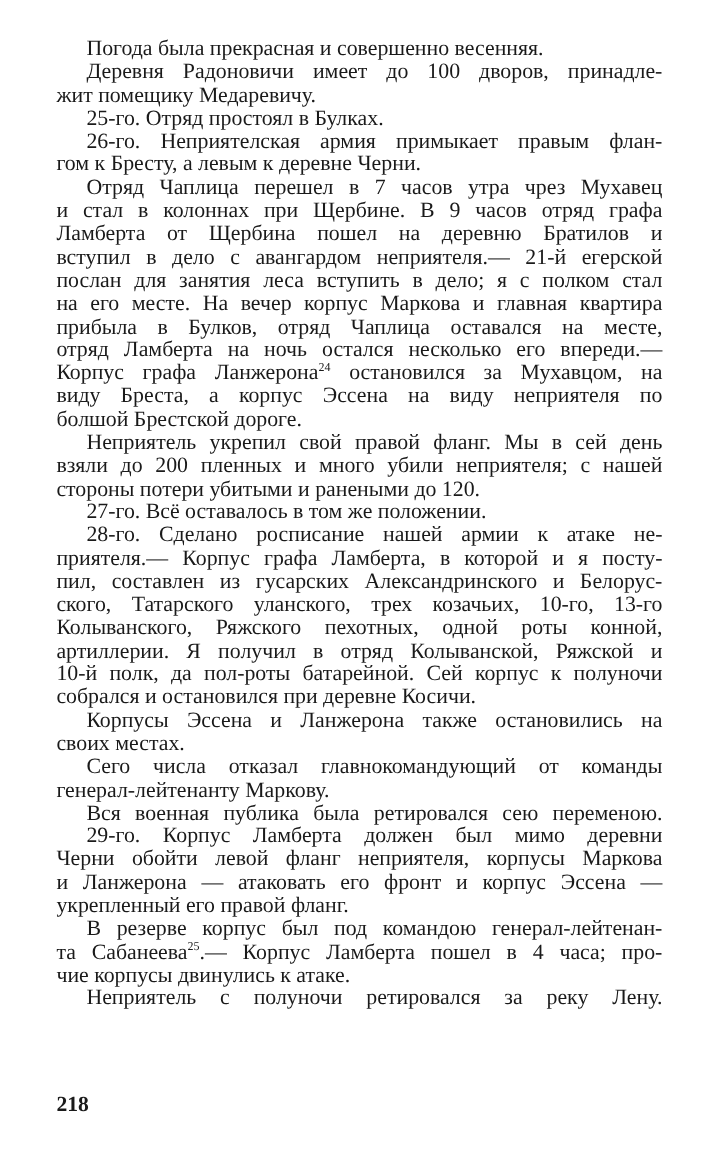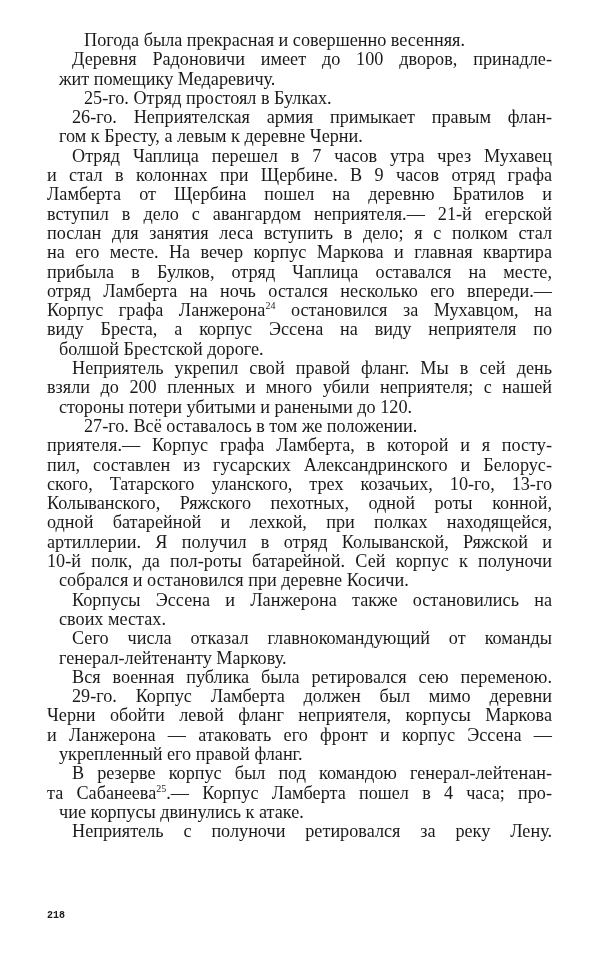--- a/index.html
+++ b/index.html
@@ -14,30 +14,30 @@
       line-height: 19.3px;
       color: #1a1a1a;
     }
     .line {
       display: block;
       white-space: nowrap;
       height: 19.3px;
       text-align: justify;
       text-align-last: justify;
     }
-    .line.last { text-align-last: left; margin-left: 12px; }
+    .line.last { text-align-last: left; }
     .line.indent { padding-left: 25px; }
     sup { font-size: 10px; line-height: 0; vertical-align: 7px; }
     .page-number {
       position: absolute;
       left: 47px;
       top: 910px;
-      font-family: Liberation Mono, monospace;
+      font-family: Liberation Serif, serif;
       font-weight: bold;
-      font-size: 10px;
+      font-size: 18px;
       color: #1a1a1a;
     }
   </style>
 </head>
 <body>
 
 <div class="page">
 
   <span class="line indent last">Погода была прекрасная и совершенно весенняя.</span>
 
@@ -60,25 +60,25 @@
   <span class="line"><span>Корпус графа Ланжерона</span><sup>24</sup><span> остановился за Мухавцом, на</span></span>
   <span class="line">виду Бреста, а корпус Эссена на виду неприятеля по</span>
   <span class="line last">болшой Брестской дороге.</span>
 
   <span class="line indent">Неприятель укрепил свой правой фланг. Мы в сей день</span>
   <span class="line">взяли до 200 пленных и много убили неприятеля; с нашей</span>
   <span class="line last">стороны потери убитыми и ранеными до 120.</span>
 
   <span class="line indent last">27-го. Всё оставалось в том же положении.</span>
 
+  <span class="line indent">28-го. Сделано росписание нашей армии к атаке не-</span>
   <span class="line">приятеля.— Корпус графа Ламберта, в которой и я посту-</span>
   <span class="line">пил, составлен из гусарских Александринского и Белорус-</span>
   <span class="line">ского, Татарского уланского, трех козачьих, 10-го, 13-го</span>
   <span class="line">Колыванского, Ряжского пехотных, одной роты конной,</span>
-  <span class="line">одной батарейной и лехкой, при полках находящейся,</span>
   <span class="line">артиллерии. Я получил в отряд Колыванской, Ряжской и</span>
   <span class="line">10-й полк, да пол-роты батарейной. Сей корпус к полуночи</span>
   <span class="line last">собрался и остановился при деревне Косичи.</span>
 
 
   <span class="line indent">Корпусы Эссена и Ланжерона также остановились на</span>
   <span class="line last">своих местах.</span>
 
   <span class="line indent">Сего числа отказал главнокомандующий от команды</span>
   <span class="line last">генерал-лейтенанту Маркову.</span>

